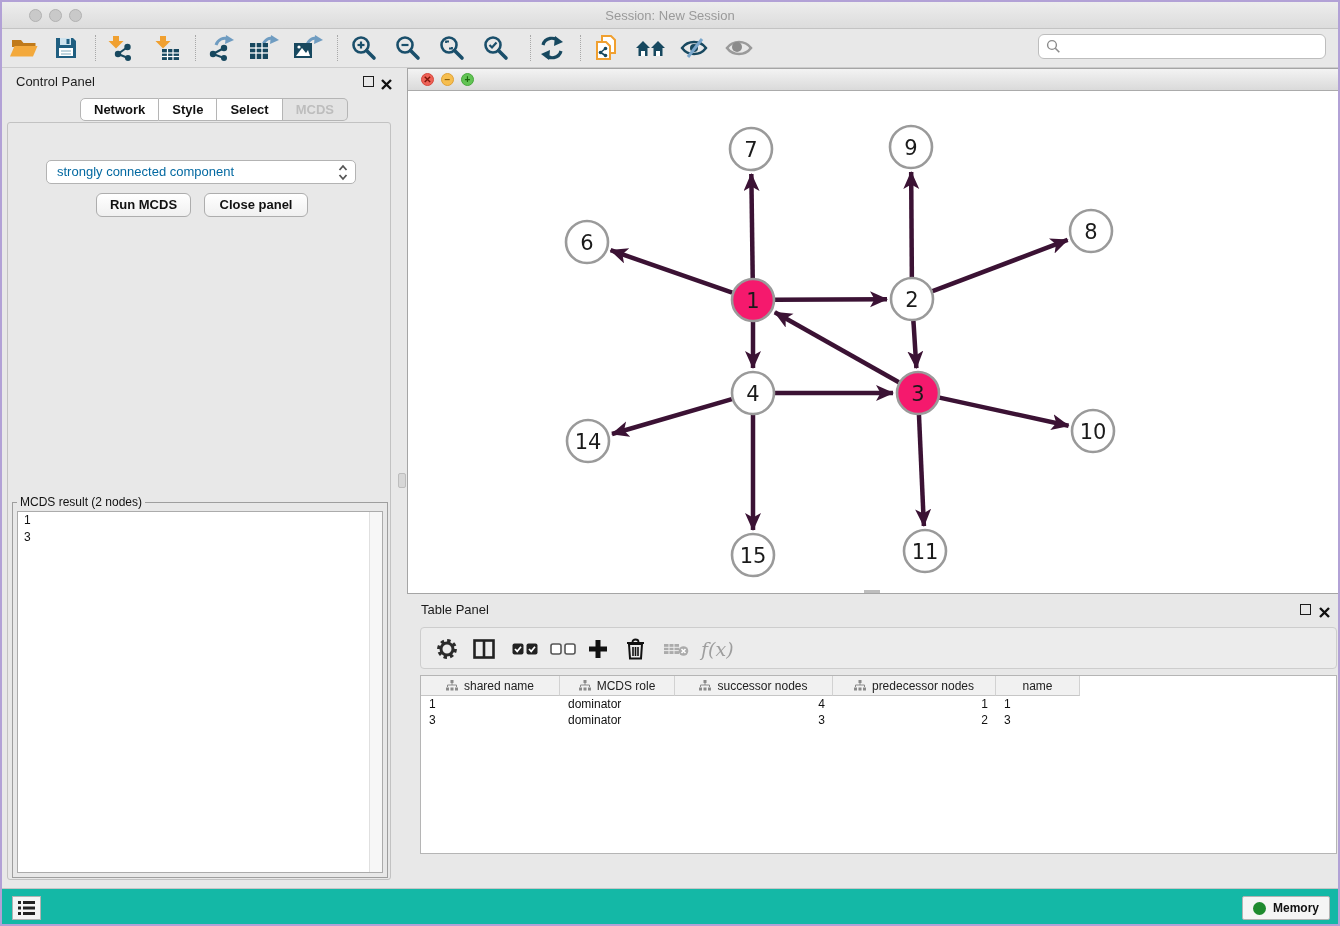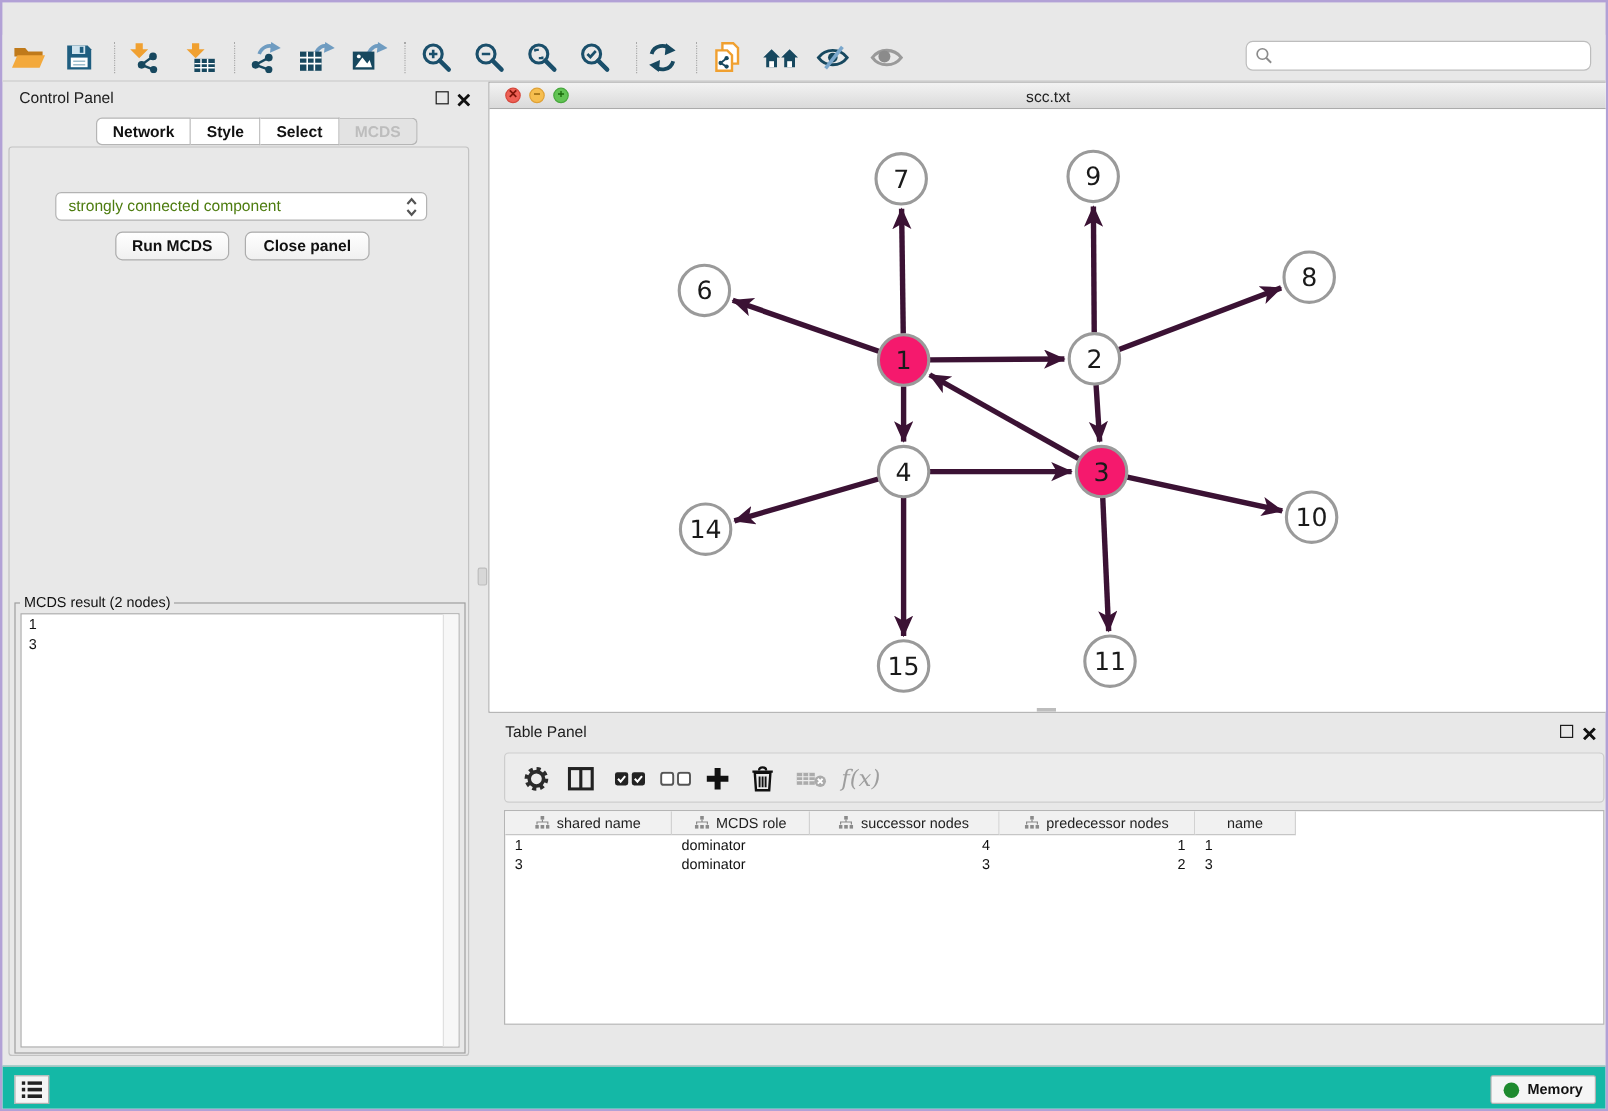--- a/index.html
+++ b/index.html
@@ -34,21 +34,21 @@
   .seg-btn { height:23px; line-height:21px; background:#ffffff; border:1px solid #b5b5b5;
     border-left:none; font-size:13px; font-weight:600; color:#111; text-align:center;
     padding:0 13px; cursor:default; }
   .seg-btn:first-child { border-left:1px solid #b5b5b5; border-radius:5px 0 0 5px; }
   .seg-btn:last-child { border-radius:0 5px 5px 0; }
   .seg-btn.active { background:#e3e3e3; color:#bdbdbd; }
   .opt-label { position:absolute; left:5px; top:137px; width:384px; text-align:center;
     font-size:13px; font-weight:600; color:#1a1a1a; }
   .dropdown { position:absolute; left:44px; top:158px; width:310px; height:24px;
     background:#ffffff; border:1px solid #b3b3b3; border-radius:5px; font-size:13px;
-    color:#4d7c0f; line-height:22px; padding-left:10px; }
+    color:#0369a1; line-height:22px; padding-left:10px; }
   .dropdown .stepper { position:absolute; right:7px; top:3px; }
   .btn { position:absolute; height:24px; background:linear-gradient(#ffffff,#f0f0f0);
     border:1px solid #adadad; border-radius:6px; font-size:13px; font-weight:600; color:#111;
     text-align:center; line-height:22px; cursor:default; }
   .result-fieldset { position:absolute; left:10px; top:493px; width:376px; height:383px;
     border:1px solid #9e9e9e; background:#e8e8e8; }
   .result-fieldset legend { font-size:12px; color:#111; margin-left:4px; padding:0 3px; }
   .result-inner { position:absolute; left:4px; top:2px; right:4px; bottom:4px;
     background:#ffffff; border:1px solid #ababab; }
   .result-scroll { position:absolute; right:0; top:0; bottom:0; width:13px;
@@ -93,20 +93,26 @@
   .mem-btn { position:absolute; right:8px; top:7px; height:24px; background:#f5f5f5;
     border:1px solid #b3b3b3; border-radius:2px; display:flex; align-items:center;
     padding:0 10px; gap:7px; font-size:12px; font-weight:600; color:#111; }
   .mem-dot { width:13px; height:13px; border-radius:50%; background:#1e8a2e; }
 </style>
 </head>
 <body>
 
 <div class="screen">
 
+  <div class="titlebar">
+    <span class="tl gray" style="left:27px"></span>
+    <span class="tl gray" style="left:47px"></span>
+    <span class="tl gray" style="left:67px"></span>
+    <div class="win-title">Session: New Session</div>
+  </div>
 
   <div class="toolbar">
     <span class="tb-icon" style="left:5px">
       <svg width="28" height="24" viewBox="0 0 28 24">
           <path d="M2,4 h9 l2.5,3 h12 v4 H2 z" fill="#c07a1a"></path>
           <path d="M4.5,10 h23 l-4.5,10.5 h-23 z" fill="#f3a93c"></path>
         </svg>
     </span>
     <span class="tb-icon" style="left:47px">
       <svg width="24" height="24" viewBox="0 0 24 24">
@@ -287,21 +293,20 @@
       </div>
   </fieldset>
 
   <div class="splitter"></div>
 
   <div class="net-win">
     <div class="net-titlebar">
       <span class="net-tl" style="left:13px; background:#ee6156; border:1px solid #d5473c; color:#7d1408;">✕</span>
       <span class="net-tl" style="left:33px; background:#f6be4f; border:1px solid #dfa136; color:#8a5d07;">−</span>
       <span class="net-tl" style="left:53px; background:#62c454; border:1px solid #47a73c; color:#1a6a0c;">+</span>
-      <div class="net-title">scc.txt</div>
     </div>
     <svg class="net-canvas" id="graph-svg" width="931" height="502">
         <defs>
           <marker id="arrow" markerUnits="userSpaceOnUse" markerWidth="20" markerHeight="18" refX="17" refY="8" orient="auto">
             <path d="M0,0 L18,8 L0,16 L4.5,8 Z" fill="#3b1234"></path>
           </marker>
         </defs>
         <line x1="344.7086348276299" y1="187.0019294860588" x2="343.3310967867842" y2="82.99780740220592" stroke="#3b1234" stroke-width="4.5" marker-end="url(#arrow)"></line>
         <line x1="324.23121807335133" y1="201.7434376400866" x2="202.60088855300984" y2="159.24609359081066" stroke="#3b1234" stroke-width="4.5" marker-end="url(#arrow)"></line>
         <line x1="366.9995649035371" y1="208.86163795658152" x2="479.00049442779874" y2="208.1572295947937" stroke="#3b1234" stroke-width="4.5" marker-end="url(#arrow)"></line>

